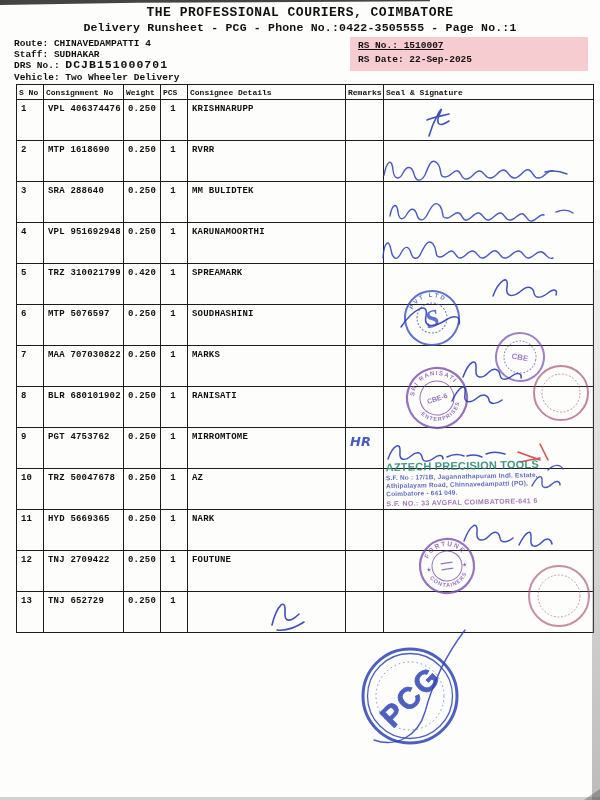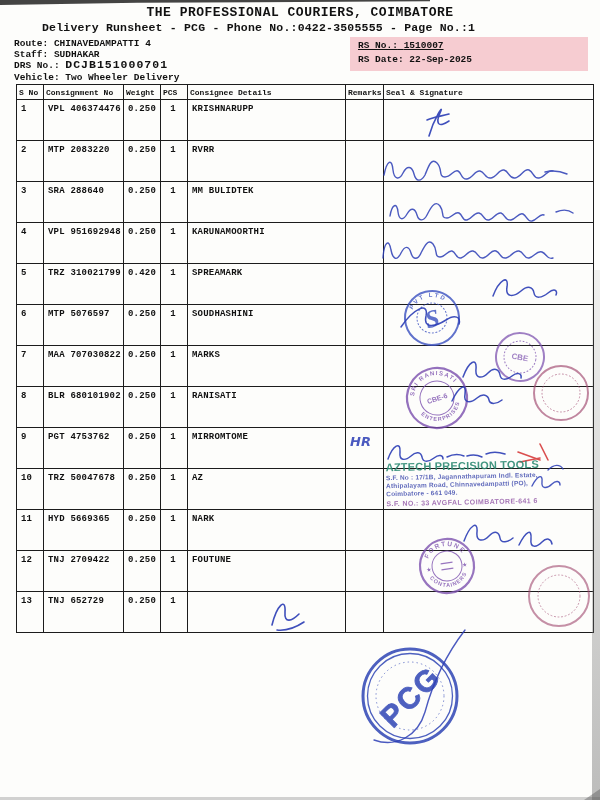--- a/index.html
+++ b/index.html
@@ -2,22 +2,22 @@
 <html><head>
 <meta charset="utf-8">
 <style>
   html,body{margin:0;padding:0;}
   body{background:#9a9a9a;}
   .page{position:relative;width:600px;height:800px;background:#fdfdfb;overflow:hidden;
         font-family:"Liberation Mono",monospace;color:#111;}
   
   .doc-title{position:absolute;top:5px;left:0;right:0;text-align:center;
              font:700 13px "Liberation Mono",monospace;letter-spacing:.5px;}
-  .doc-subtitle{position:absolute;top:21px;left:0;right:0;text-align:left;
-             font:700 11.5px "Liberation Mono",monospace;letter-spacing:.2px;padding-left:42px;}
+  .doc-subtitle{position:absolute;top:21px;left:0;right:0;text-align:center;
+             font:700 11.5px "Liberation Mono",monospace;letter-spacing:.2px;}
   
   .info-line{position:absolute;left:14px;font:700 9.5px "Liberation Mono",monospace;white-space:nowrap;}
   .info-route{top:38px;} .info-staff{top:49px;} .info-drs{top:58px;} .info-vehicle{top:72px;}
   .drs-value{font:700 11.5px "Liberation Mono",monospace;letter-spacing:1px;}
   .rs-box{position:absolute;left:350px;top:37px;width:238px;height:34px;background:#f6ccd1;}
   .rs-line{position:absolute;left:8px;font:700 9.5px "Liberation Mono",monospace;white-space:nowrap;}
   .rs-no{top:3px;text-decoration:underline;} .rs-date{top:17px;}
   
   table.runsheet{position:absolute;left:16px;top:84px;width:577px;border-collapse:collapse;table-layout:fixed;}
   .runsheet th,.runsheet td{border:1px solid #1c1c1c;box-sizing:border-box;overflow:hidden;}
@@ -105,21 +105,21 @@
           <td>VPL 406374476</td>
           <td>0.250</td>
           <td class="pcs">1</td>
           <td>KRISHNARUPP</td>
           <td></td>
           <td></td>
         </tr>
 
         <tr>
           <td>2</td>
-          <td>MTP 2083220</td>
+          <td>MTP 1618690</td>
           <td>0.250</td>
           <td class="pcs">1</td>
           <td>RVRR</td>
           <td></td>
           <td></td>
         </tr>
 
         <tr>
           <td>3</td>
           <td>SRA 288640</td>

